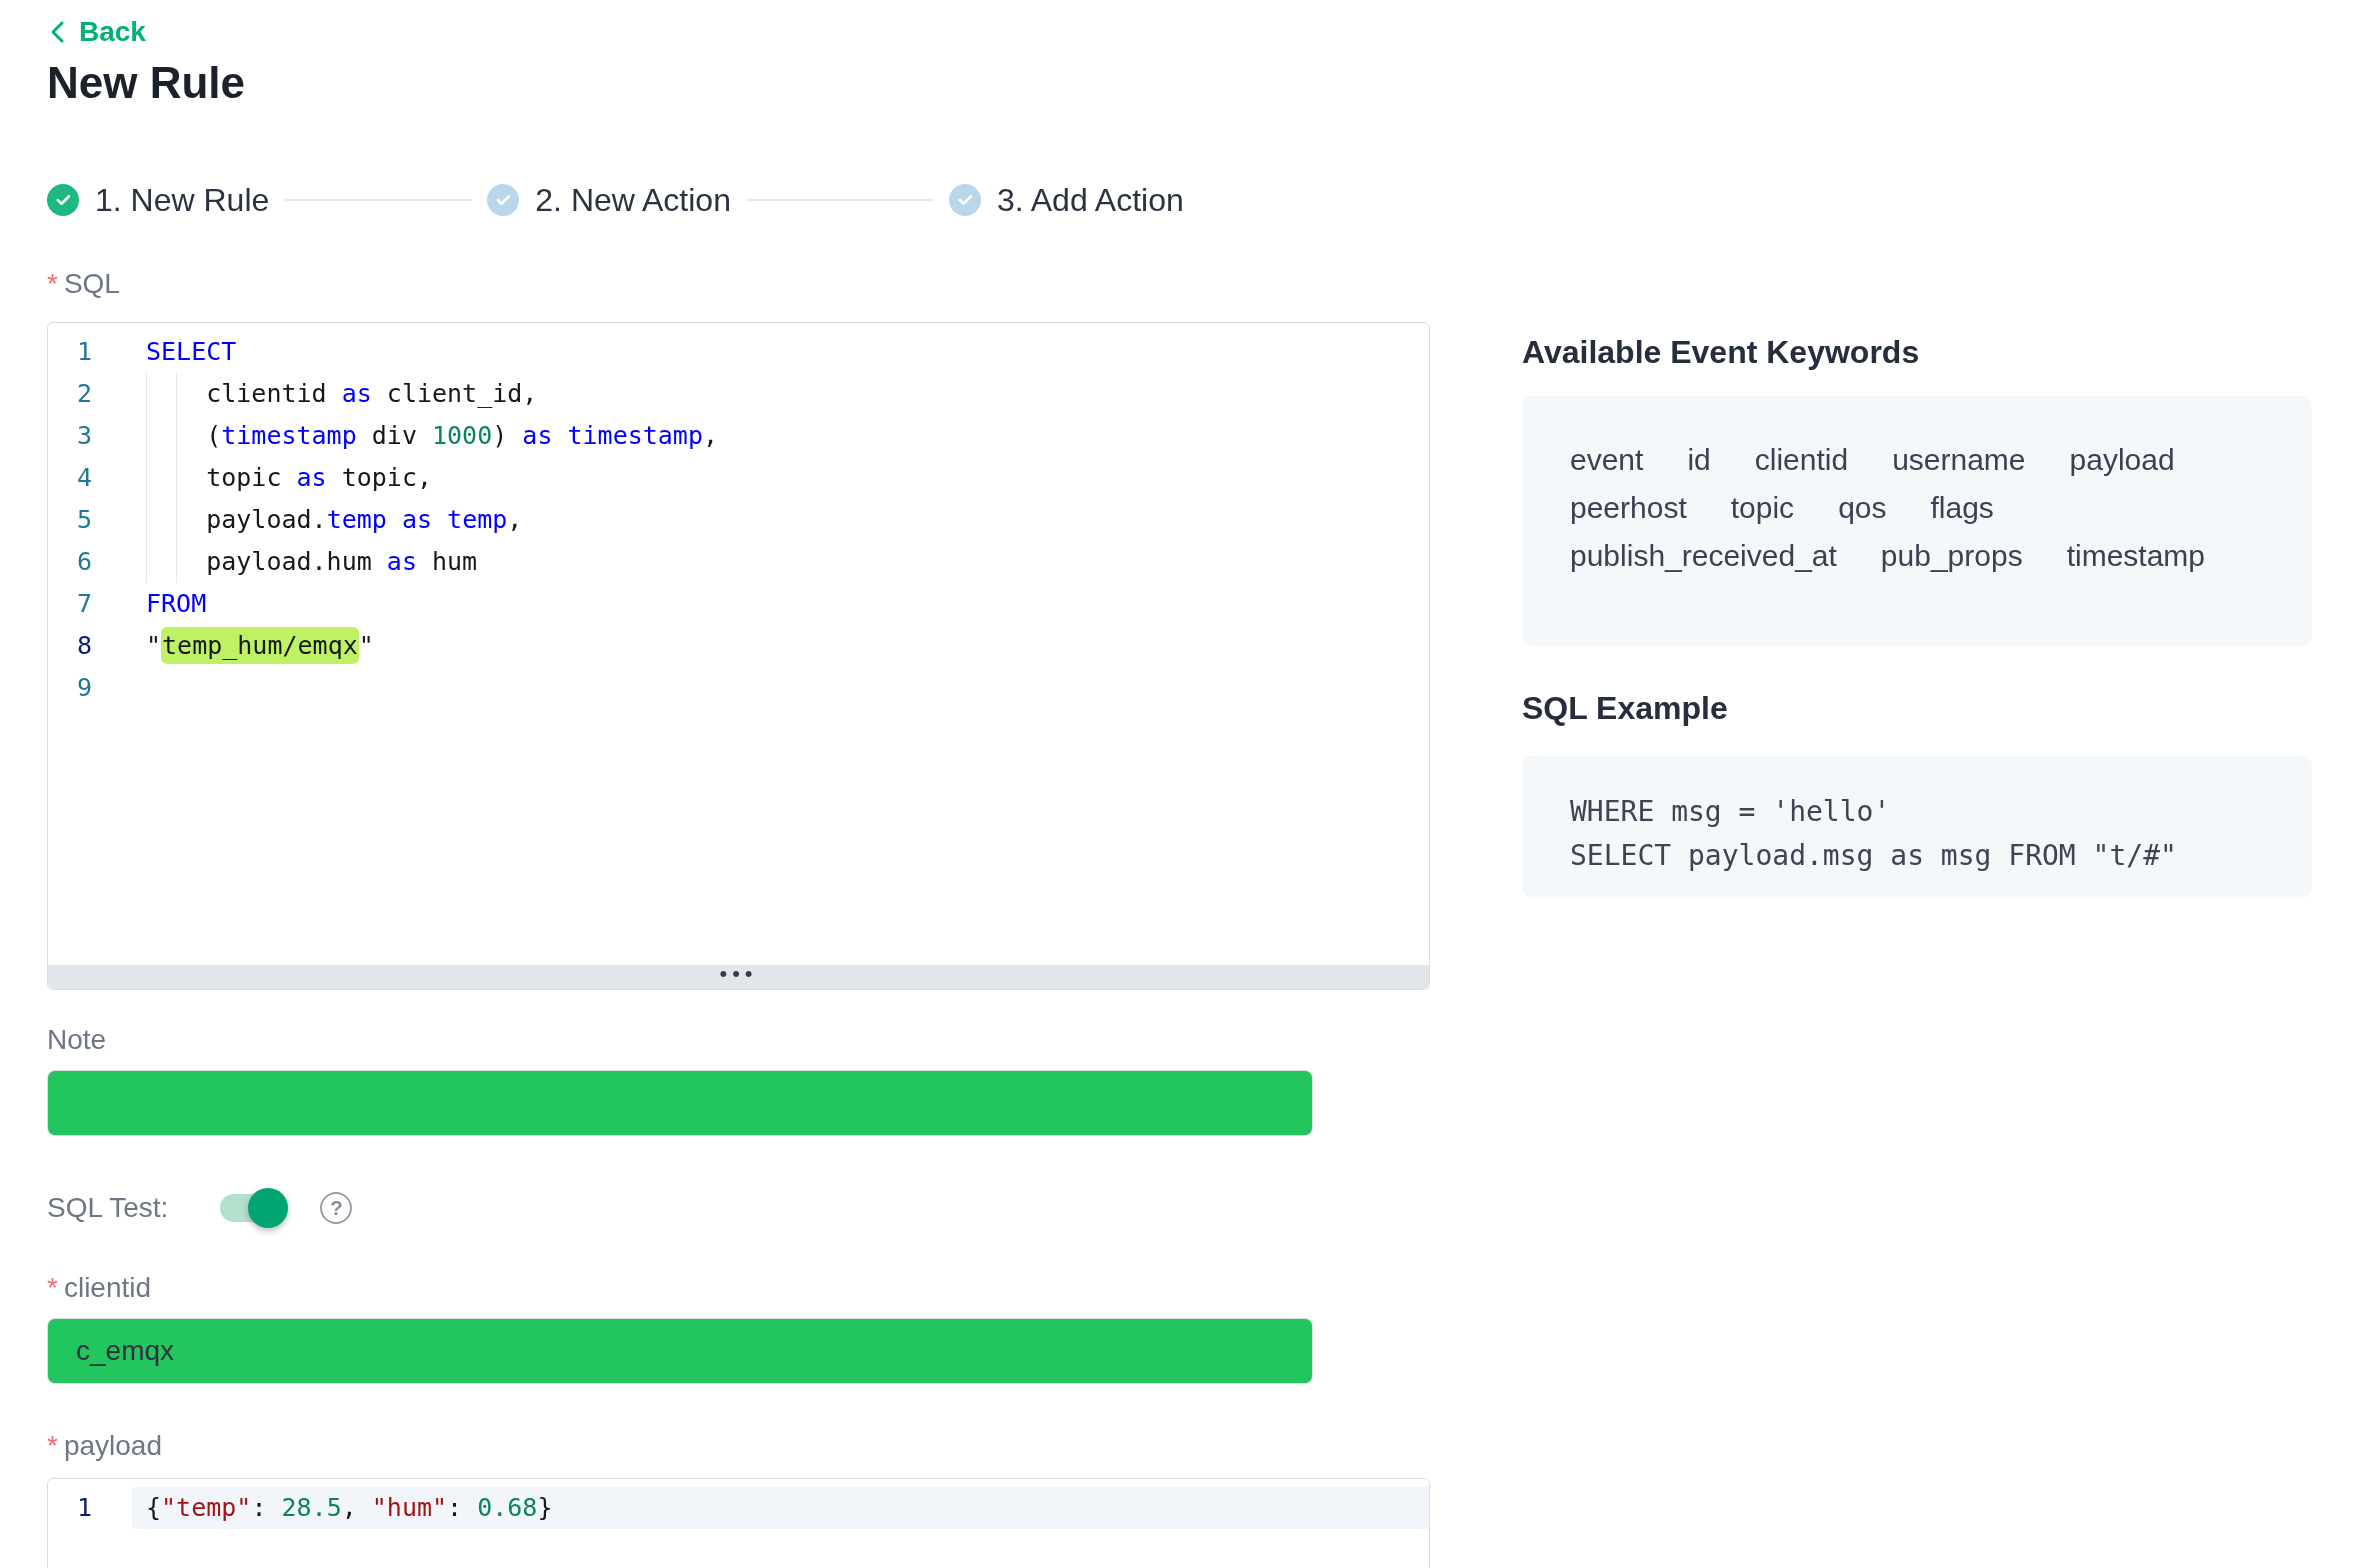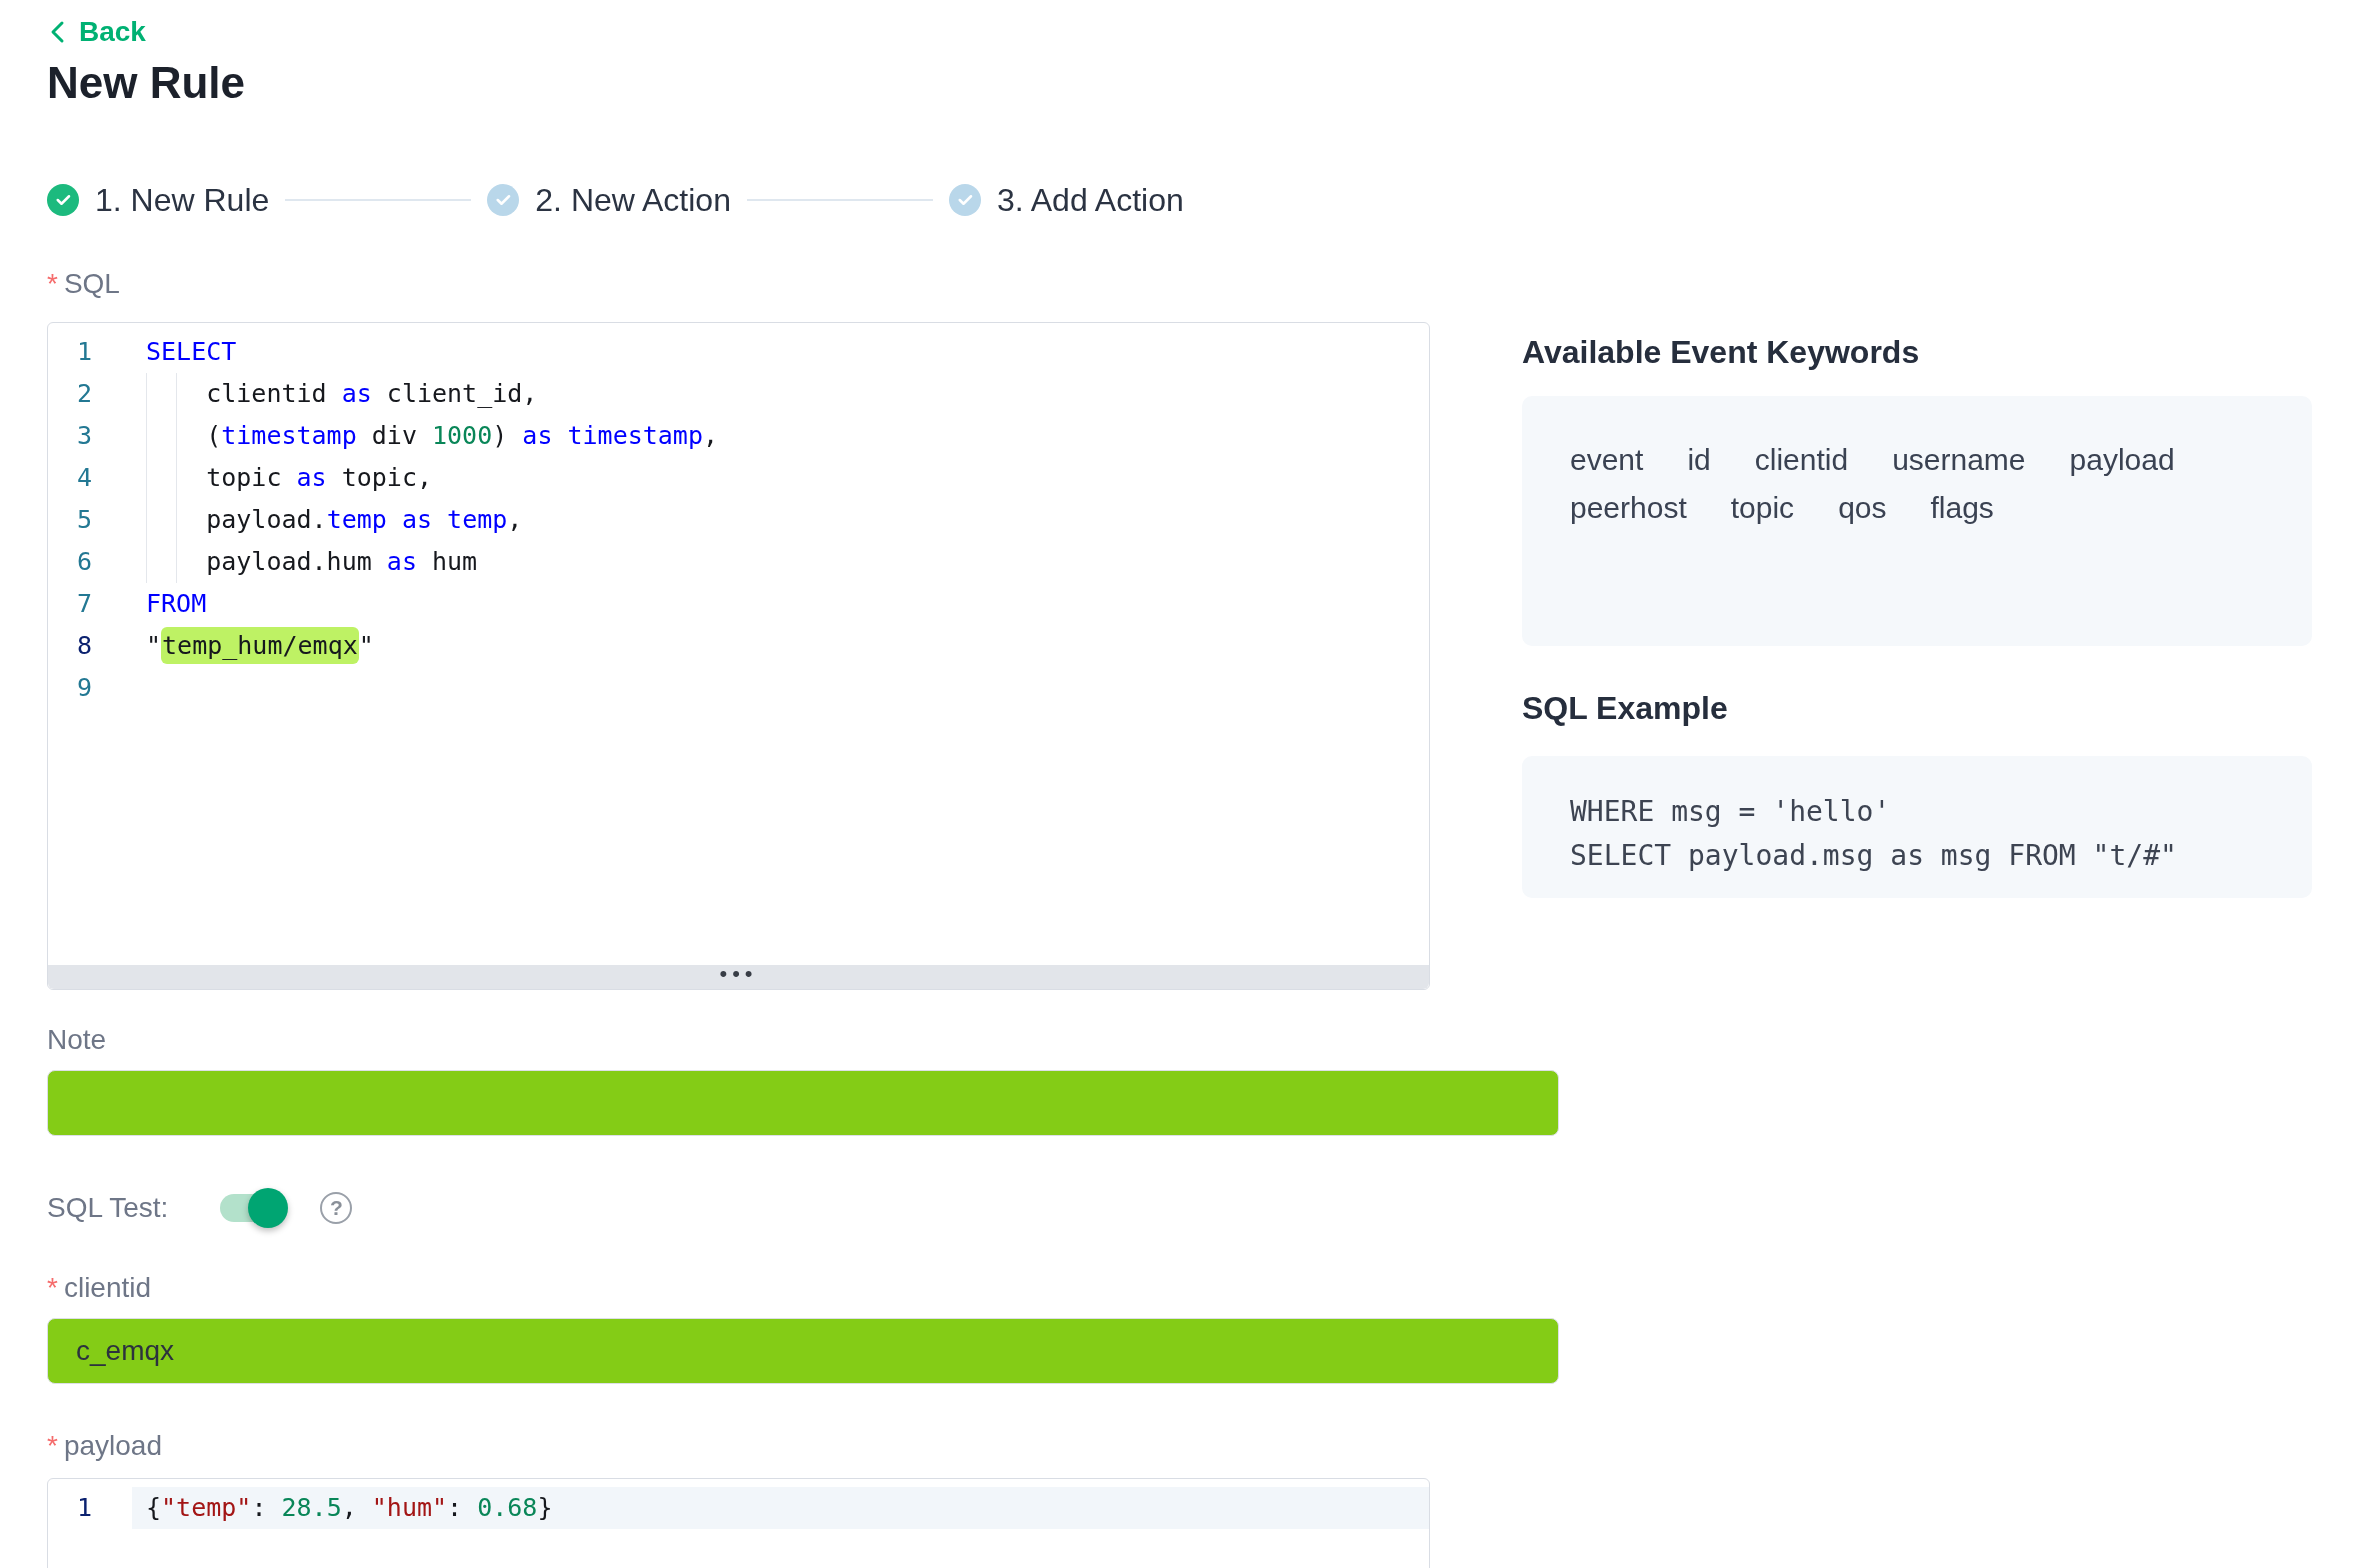--- a/index.html
+++ b/index.html
@@ -45,23 +45,23 @@
                   border-radius:0 0 6px 6px; display:flex; align-items:center; justify-content:center;
                   cursor:ns-resize; }
   .resize-strip .dots { font-size:22px; letter-spacing:5px; color:#383d46; line-height:10px; margin-top:-6px; }
 
   #sql-editor { top:322px; height:668px; }
   #sql-editor .editor-lines { padding-top:8px; }
   #payload-editor { top:1478px; height:120px; border-radius:6px; }
   #payload-editor .editor-lines { padding-top:8px; }
 
   
-  .text-input { position:absolute; left:47px; width:1512px; height:66px; border:1px solid #dcdfe6;
+  .text-input { position:absolute; left:47px; width:1266px; height:66px; border:1px solid #dcdfe6;
                 border-radius:8px; font-size:28px; color:#2c323e; padding:0 28px; outline:none;
-                font-family:"Liberation Sans", sans-serif; background:#84cc16; }
+                font-family:"Liberation Sans", sans-serif; background:#22c55e; }
 
   
   .sqltest-row { position:absolute; left:47px; top:1186px; height:44px; display:flex; align-items:center; }
   .sqltest-label { font-size:28px; color:#6e7687; margin-right:52px; }
   .toggle { position:relative; width:64px; height:28px; background:#b3e1cb; border-radius:14px; cursor:pointer; }
   .toggle .knob { position:absolute; right:-4px; top:-6px; width:40px; height:40px; border-radius:50%;
                   background:#00a572; box-shadow:0 3px 6px rgba(0,0,0,0.25); }
   .help-icon { width:32px; height:32px; margin-left:36px; border:2px solid #9aa0a9; border-radius:50%;
                color:#8a9099; font-size:21px; display:flex; align-items:center; justify-content:center;
                cursor:pointer; font-weight:700; }
@@ -177,20 +177,25 @@
         <span class="kw-item">clientid</span>
         <span class="kw-item">username</span>
         <span class="kw-item">payload</span>
       </div>
       <div class="kw-row">
         <span class="kw-item">peerhost</span>
         <span class="kw-item">topic</span>
         <span class="kw-item">qos</span>
         <span class="kw-item">flags</span>
       </div>
+      <div class="kw-row">
+        <span class="kw-item">publish_received_at</span>
+        <span class="kw-item">pub_props</span>
+        <span class="kw-item">timestamp</span>
+      </div>
     </div>
 
   <div class="side-heading" style="top:690px;">SQL Example</div>
   <div class="side-card" id="example-card">
       <div class="example-line">WHERE msg = 'hello'</div>
       <div class="example-line">SELECT payload.msg as msg FROM "t/#"</div>
     </div>
 
 </div>
 

